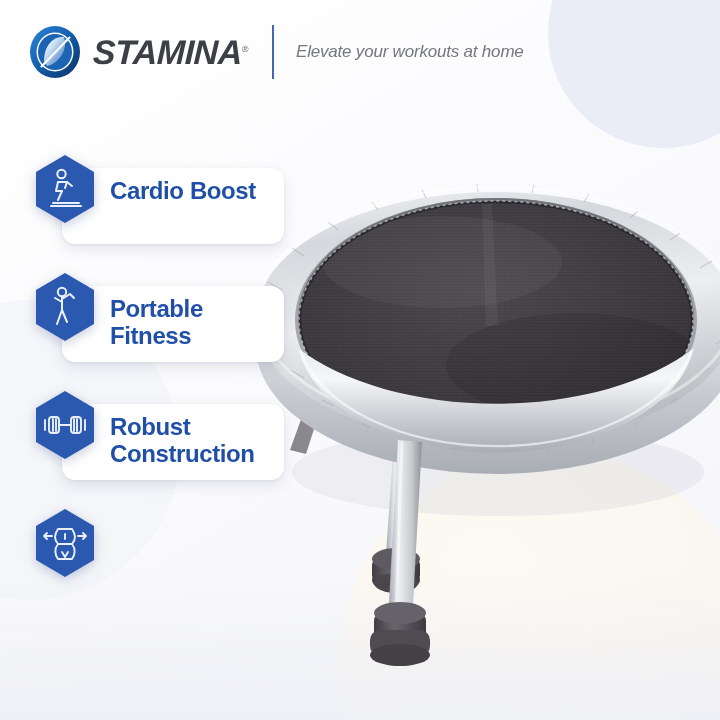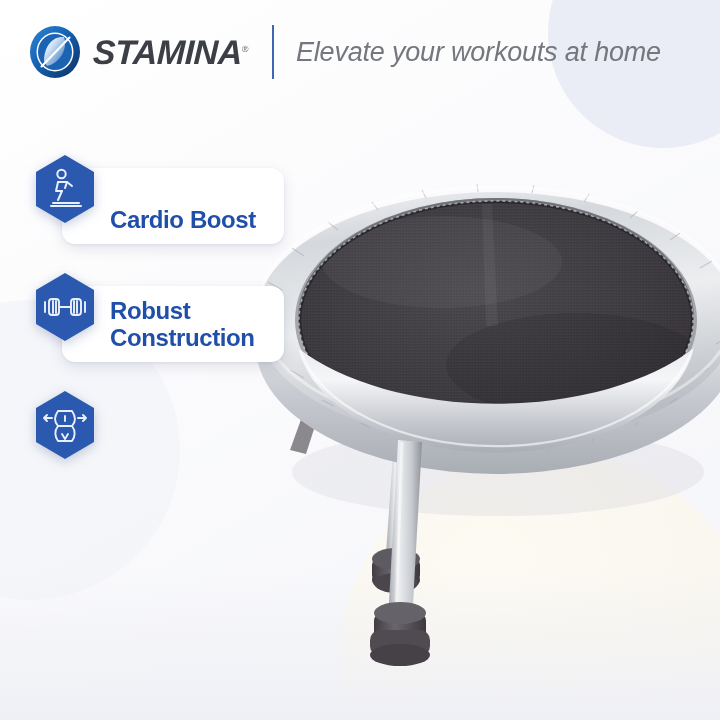--- a/index.html
+++ b/index.html
@@ -98,21 +98,21 @@
     color: #6a6e76;
   }
   .divider {
     width: 2px;
     height: 54px;
     background: #3f67b5;
     margin: 0 22px 0 24px;
     flex: 0 0 auto;
   }
   .tagline {
-    font-size: 27px;
+    font-size: 17px;
     font-style: italic;
     color: #74777e;
     letter-spacing: -0.2px;
     white-space: nowrap;
   }
 
   
   .product {
     position: absolute;
     left: 246px;
@@ -137,21 +137,21 @@
   .fcard {
     position: absolute;
     left: 62px;
     top: 18px;
     width: 222px;
     min-height: 76px;
     background: #ffffff;
     border-radius: 13px;
     box-shadow: 0 5px 14px rgba(60,70,110,.13), 0 1px 3px rgba(60,70,110,.08);
     display: flex;
-    align-items: flex-end;
+    align-items: flex-start;
     box-sizing: border-box;
     padding: 10px 14px 10px 48px;
   }
   .fcard-label {
     font-size: 24px;
     font-weight: bold;
     color: #1f4fa8;
     line-height: 1.12;
     letter-spacing: -0.4px;
     white-space: pre-line;
@@ -348,20 +348,39 @@
             <path d="M24 28 L22 37 L28 37"></path>
             <path d="M28 37 L24 46"></path>
             <path d="M33 28 L31 34"></path>
             <path d="M19 49 L45 49"></path>
             <path d="M17 52 L47 52"></path>
           </g>
         </svg>
       </div>
     </div>
 
+    <div class="feature">
+      <div class="fcard">
+        <div class="fcard-label">Portable
+Fitness</div>
+      </div>
+      <div class="hexwrap">
+        <svg width="62" height="70" viewBox="0 0 62 70">
+          <polygon points="31,1 60,18 60,52 31,69 2,52 2,18" fill="#2b59b0"></polygon>
+          <g stroke="#eaf0fb" stroke-width="2" fill="none" stroke-linecap="round" stroke-linejoin="round">
+            <circle cx="28" cy="20" r="4.2"></circle>
+            <path d="M28 24.5 L28 38"></path>
+            <path d="M28 27 L36 22 L40 26"></path>
+            <path d="M28 30 L21 26"></path>
+            <path d="M28 38 L23 52"></path>
+            <path d="M28 38 L33 50"></path>
+          </g>
+        </svg>
+      </div>
+    </div>
 
     <div class="feature">
       <div class="fcard">
         <div class="fcard-label">Robust
 Construction</div>
       </div>
       <div class="hexwrap">
         <svg width="62" height="70" viewBox="0 0 62 70">
           <polygon points="31,1 60,18 60,52 31,69 2,52 2,18" fill="#2b59b0"></polygon>
           <g stroke="#eaf0fb" stroke-width="1.9" fill="none" stroke-linecap="round" stroke-linejoin="round">

